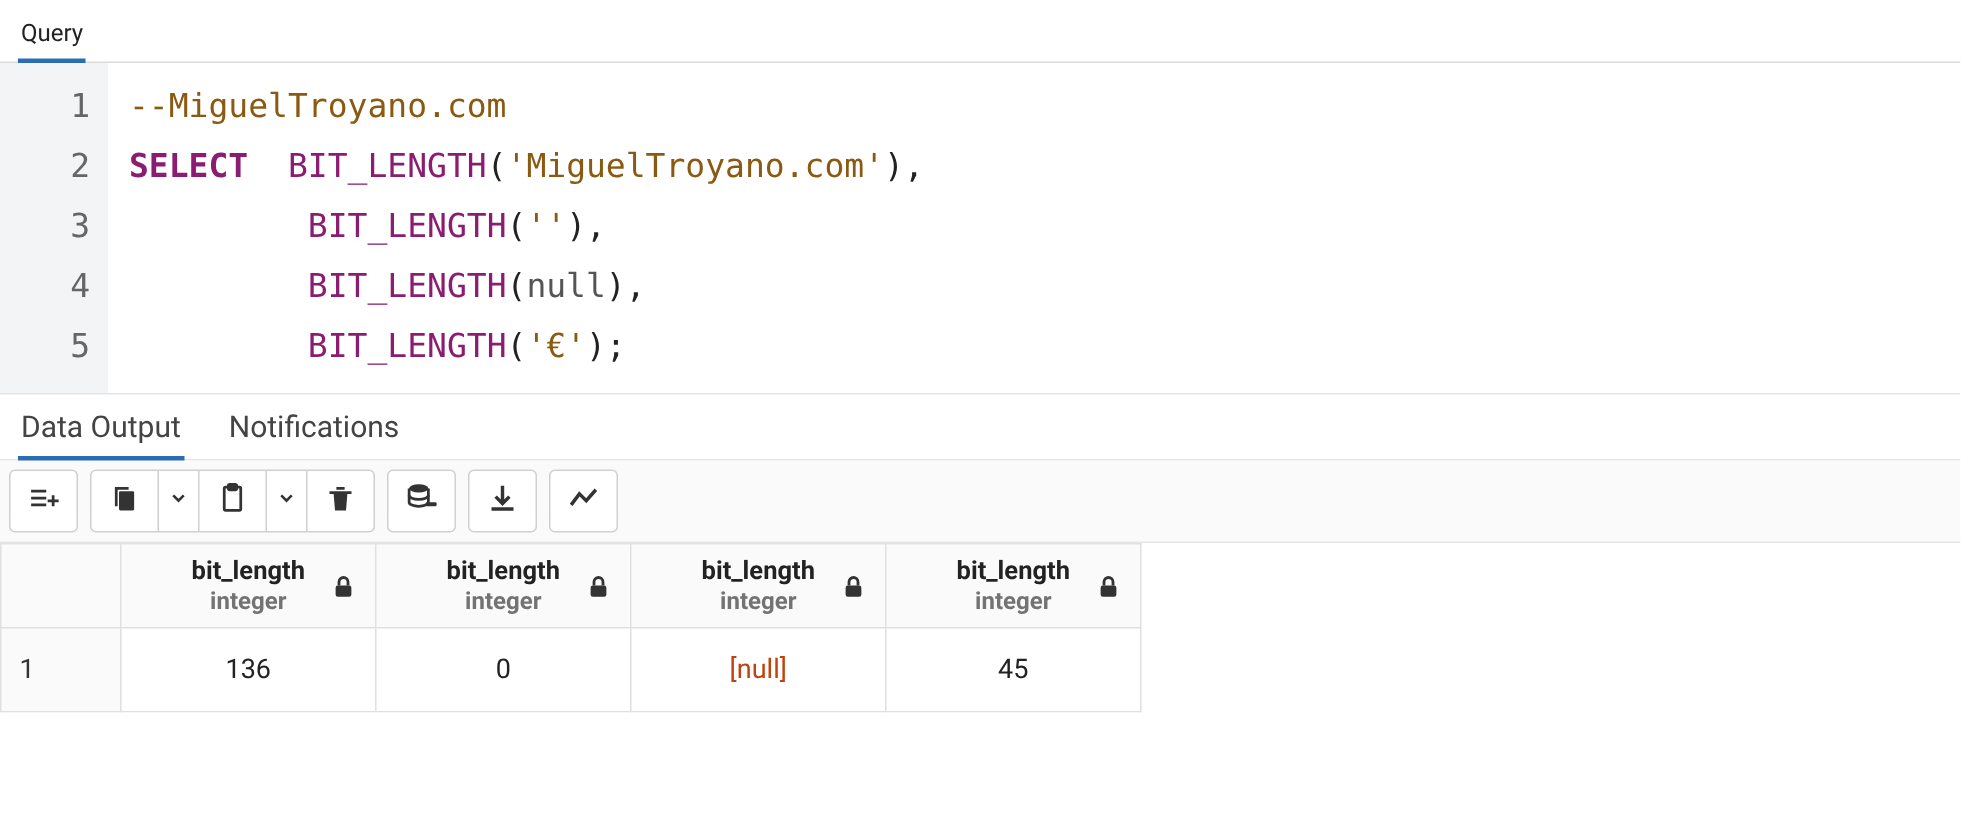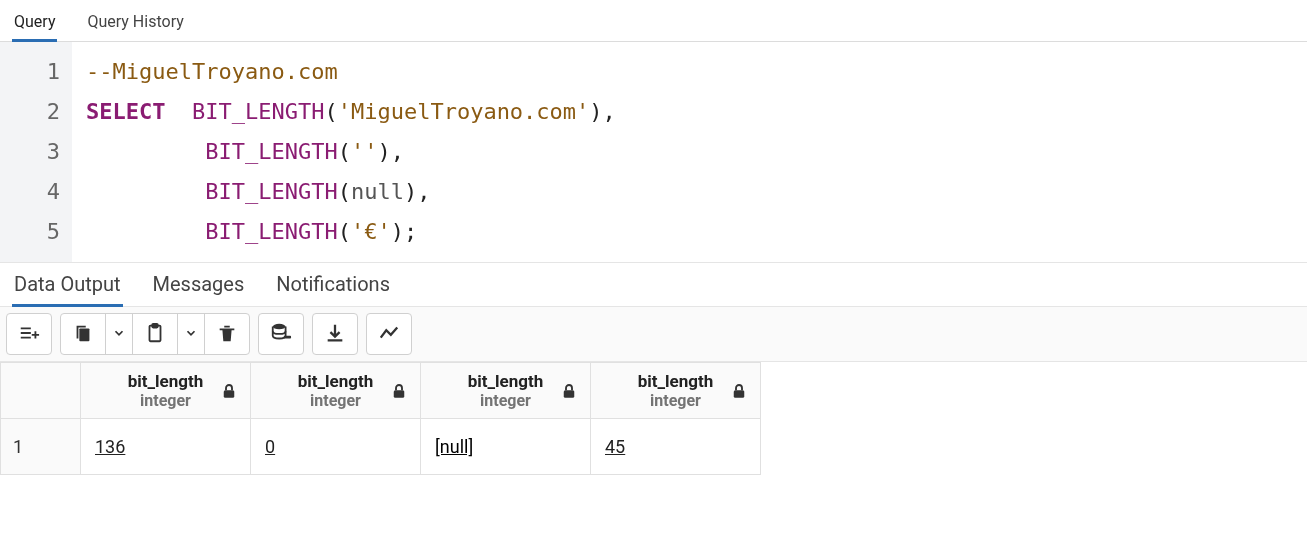--- a/index.html
+++ b/index.html
@@ -165,52 +165,49 @@
     position: absolute;
     right: 12px;
     top: 50%;
     transform: translateY(-50%);
     width: 18px;
     height: 18px;
     color: #333;
   }
   .data-cell {
     width: 170px;
-    text-align: left;
+    text-align: center;
     padding: 0 14px;
     font-size: 18px;
     color: #222;
-    text-decoration: underline;
   }
   .data-cell.null {
-    color: #000000;
+    color: #c2410c;
   }
 </style>
 </head>
 <body>
 
 <div class="tabs">
   <div class="tab active">Query</div>
-  <div class="tab">Query History</div>
 </div>
 
 <div class="editor">
   <div class="gutter">
     <div>1</div>
     <div>2</div>
     <div>3</div>
     <div>4</div>
     <div>5</div>
   </div>
   <div class="code-area"><div><span class="tok-comment">--MiguelTroyano.com</span></div><div><span class="tok-keyword">SELECT</span><span class="tok-punc">  </span><span class="tok-func">BIT_LENGTH</span><span class="tok-punc">(</span><span class="tok-string">'MiguelTroyano.com'</span><span class="tok-punc">),</span></div><div><span class="tok-punc">         </span><span class="tok-func">BIT_LENGTH</span><span class="tok-punc">(</span><span class="tok-string">''</span><span class="tok-punc">),</span></div><div><span class="tok-punc">         </span><span class="tok-func">BIT_LENGTH</span><span class="tok-punc">(</span><span class="tok-null">null</span><span class="tok-punc">),</span></div><div><span class="tok-punc">         </span><span class="tok-func">BIT_LENGTH</span><span class="tok-punc">(</span><span class="tok-string">'€'</span><span class="tok-punc">);</span></div></div>
 </div>
 
 <div class="result-tabs">
   <div class="result-tab active">Data Output</div>
-  <div class="result-tab">Messages</div>
   <div class="result-tab">Notifications</div>
 </div>
 
 <div class="toolbar">
   <div class="tgroup">
     <div class="tbtn">
       <span>
         <svg viewBox="0 0 24 24" fill="none" stroke="currentColor" stroke-width="2">
             <line x1="3" y1="7" x2="14" y2="7"></line>
             <line x1="3" y1="12" x2="14" y2="12"></line>

